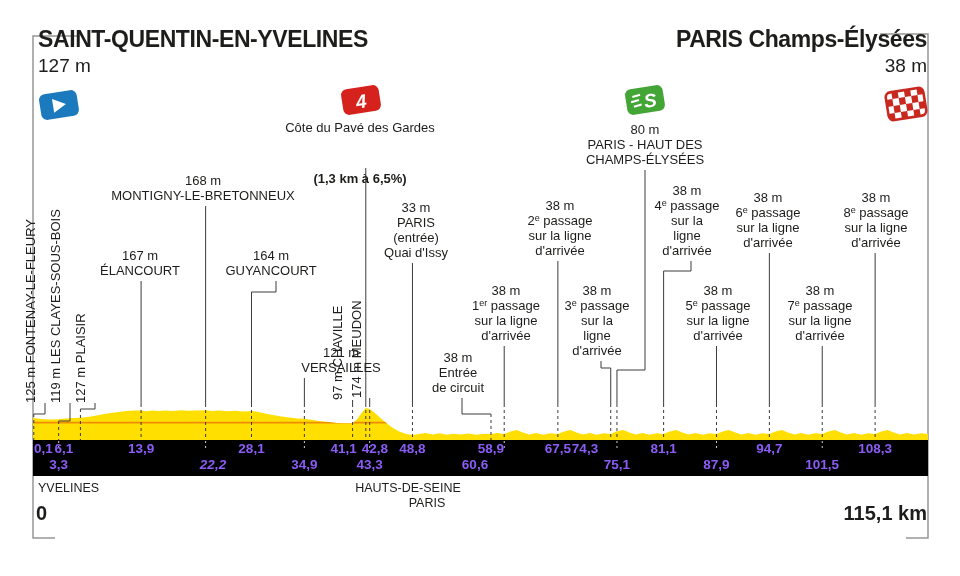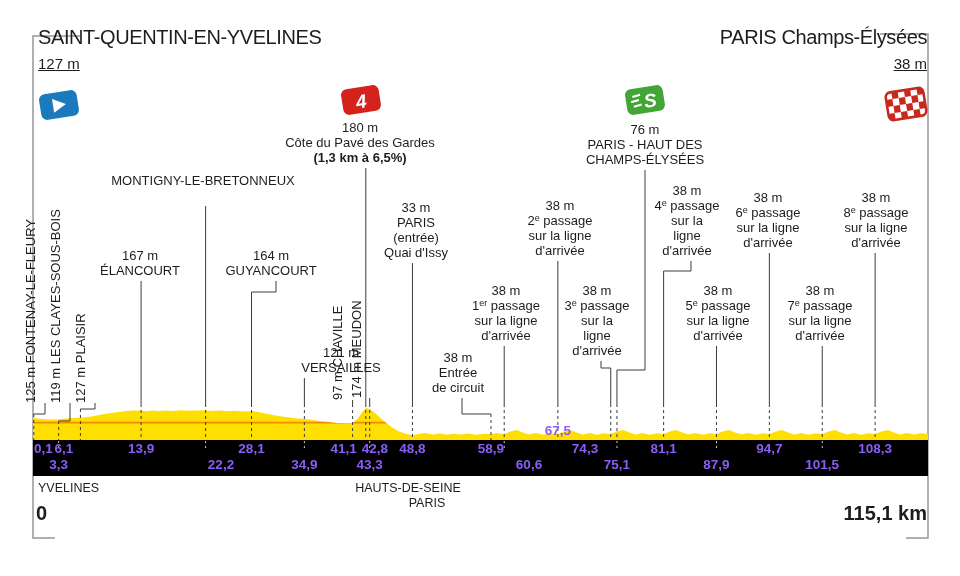--- a/index.html
+++ b/index.html
@@ -1,24 +1,24 @@
 <!DOCTYPE html>
 <html><head>
 <meta charset="utf-8">
 <style>
   html,body{margin:0;padding:0;background:#fff;}
   .stage{position:relative;width:960px;height:576px;background:#fff;overflow:hidden;
          font-family:"Liberation Sans",sans-serif;color:#1d1d1b;}
   svg.layer{position:absolute;left:0;top:0;}
-  .title{position:absolute;font-weight:normal;font-size:20px;letter-spacing:-0.4px;white-space:nowrap;}
-  .elev{position:absolute;font-size:15px;white-space:nowrap;text-decoration:underline;}
+  .title{position:absolute;font-weight:bold;font-size:23px;letter-spacing:-0.4px;white-space:nowrap;}
+  .elev{position:absolute;font-size:19px;white-space:nowrap;}
   .right{text-align:right;}
   .lbl{position:absolute;font-size:13px;line-height:15px;text-align:center;white-space:nowrap;
        transform:translateX(-50%);}
-  .lbl .b{font-weight:bold;}
+  .lbl .b{font-weight:bold;margin-top:36px;}
   .lbl sup{font-size:9px;vertical-align:4px;line-height:0;}
   .rot{position:absolute;font-size:13px;line-height:14px;white-space:nowrap;
        transform-origin:0 100%;transform:rotate(-90deg);}
   .bm{position:absolute;font-weight:bold;font-size:13.5px;line-height:16px;color:#8b5cf6;
       transform:translateX(-50%);white-space:nowrap;}
   .bm.noc{transform:none;}
   .dept{position:absolute;font-size:12.5px;white-space:nowrap;}
   .kmend{position:absolute;font-weight:bold;font-size:20px;white-space:nowrap;}
   .icon{position:absolute;}
 </style>
@@ -152,33 +152,33 @@
 
   <div id="labels">
       <div class="rot" style="left: 38px; top: 389px;">125 m FONTENAY-LE-FLEURY</div>
       <div class="rot" style="left: 63px; top: 389px;">119 m LES CLAYES-SOUS-BOIS</div>
       <div class="rot" style="left: 88px; top: 389px;">127 m PLAISIR</div>
       <div class="lbl" style="left: 140px; top: 248px;">
         <div><span>167 m</span></div>
         <div><span>ÉLANCOURT</span></div>
       </div>
       <div class="lbl" style="left: 203px; top: 173px;">
+        <div><span>168 m</span></div>
         <div><span>MONTIGNY-LE-BRETONNEUX</span></div>
       </div>
       <div class="lbl" style="left: 271px; top: 248px;">
         <div><span>164 m</span></div>
         <div><span>GUYANCOURT</span></div>
       </div>
       <div class="lbl" style="left: 301px; top: 345px; margin-left: 40px;">
         <div><span>121 m</span></div>
         <div><span>VERSAILLES</span></div>
       </div>
       <div class="rot" style="left: 345px; top: 386px;">97 m CHAVILLE</div>
       <div class="lbl" style="left: 360px; top: 120px;">
-        <div><span>180 m</span></div>
         <div><span>Côte du Pavé des Gardes</span></div>
         <div class="b"><span>(1,3 km à 6,5%)</span></div>
       </div>
       <div class="rot" style="left: 364px; top: 384px;">174 m MEUDON</div>
       <div class="lbl" style="left: 416px; top: 200px;">
         <div><span>33 m</span></div>
         <div><span>PARIS</span></div>
         <div><span>(entrée)</span></div>
         <div><span>Quai d'Issy</span></div>
       </div>
@@ -200,21 +200,21 @@
         <div><span>d'arrivée</span></div>
       </div>
       <div class="lbl" style="left: 597px; top: 283px;">
         <div><span>38 m</span></div>
         <div><span>3</span><sup>e</sup><span> passage</span></div>
         <div><span>sur la</span></div>
         <div><span>ligne</span></div>
         <div><span>d'arrivée</span></div>
       </div>
       <div class="lbl" style="left: 645px; top: 122px;">
-        <div><span>76 m</span></div>
+        <div><span>80 m</span></div>
         <div><span>PARIS - HAUT DES</span></div>
         <div><span>CHAMPS-ÉLYSÉES</span></div>
       </div>
       <div class="lbl" style="left: 687px; top: 183px;">
         <div><span>38 m</span></div>
         <div><span>4</span><sup>e</sup><span> passage</span></div>
         <div><span>sur la</span></div>
         <div><span>ligne</span></div>
         <div><span>d'arrivée</span></div>
       </div>
@@ -242,30 +242,30 @@
         <div><span>sur la ligne</span></div>
         <div><span>d'arrivée</span></div>
       </div>
     </div>
 
   <div id="barlabels">
       <div class="bm noc" style="left: 34px; top: 441px;">0,1</div>
       <div class="bm" style="left: 58.6603px; top: 457px;">3,3</div>
       <div class="bm" style="left: 64px; top: 441px;">6,1</div>
       <div class="bm" style="left: 141.084px; top: 441px;">13,9</div>
-      <div class="bm" style="left: 221px; top: 457px;">22,2</div>
+      <div class="bm" style="left: 213px; top: 457px; font-style: italic;">22,2</div>
       <div class="bm" style="left: 251.501px; top: 441px;">28,1</div>
       <div class="bm" style="left: 304.377px; top: 457px;">34,9</div>
       <div class="bm" style="left: 343.587px; top: 441px;">41,1</div>
       <div class="bm" style="left: 374.806px; top: 441px;">42,8</div>
       <div class="bm" style="left: 369.694px; top: 457px;">43,3</div>
       <div class="bm" style="left: 412.461px; top: 441px;">48,8</div>
       <div class="bm" style="left: 490.997px; top: 441px;">58,9</div>
-      <div class="bm" style="left: 529px; top: 457px; text-align: right;">60,6</div>
-      <div class="bm" style="left: 557.87px; top: 423px;">67,5</div>
+      <div class="bm" style="left: 475px; top: 457px; text-align: right;">60,6</div>
+      <div class="bm" style="left: 557.87px; top: 441px;">67,5</div>
       <div class="bm" style="left: 585px; top: 441px;">74,3</div>
       <div class="bm" style="left: 616.966px; top: 457px;">75,1</div>
       <div class="bm" style="left: 663.621px; top: 441px;">81,1</div>
       <div class="bm" style="left: 716.497px; top: 457px;">87,9</div>
       <div class="bm" style="left: 769.373px; top: 441px;">94,7</div>
       <div class="bm" style="left: 822.248px; top: 457px;">101,5</div>
       <div class="bm" style="left: 875.124px; top: 441px;">108,3</div>
     </div>
 
   <div class="dept" style="left:38px;top:481px">YVELINES</div>

